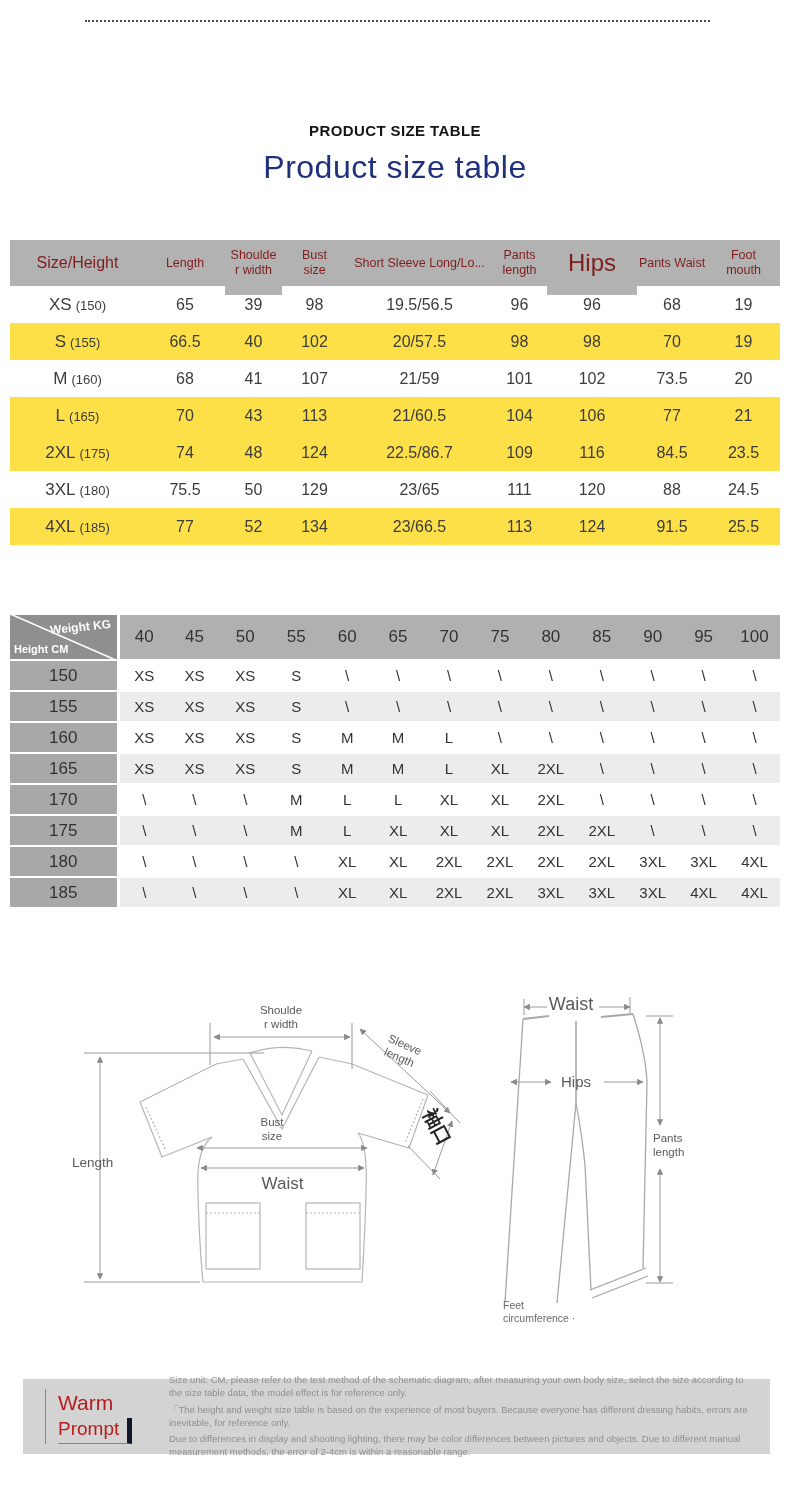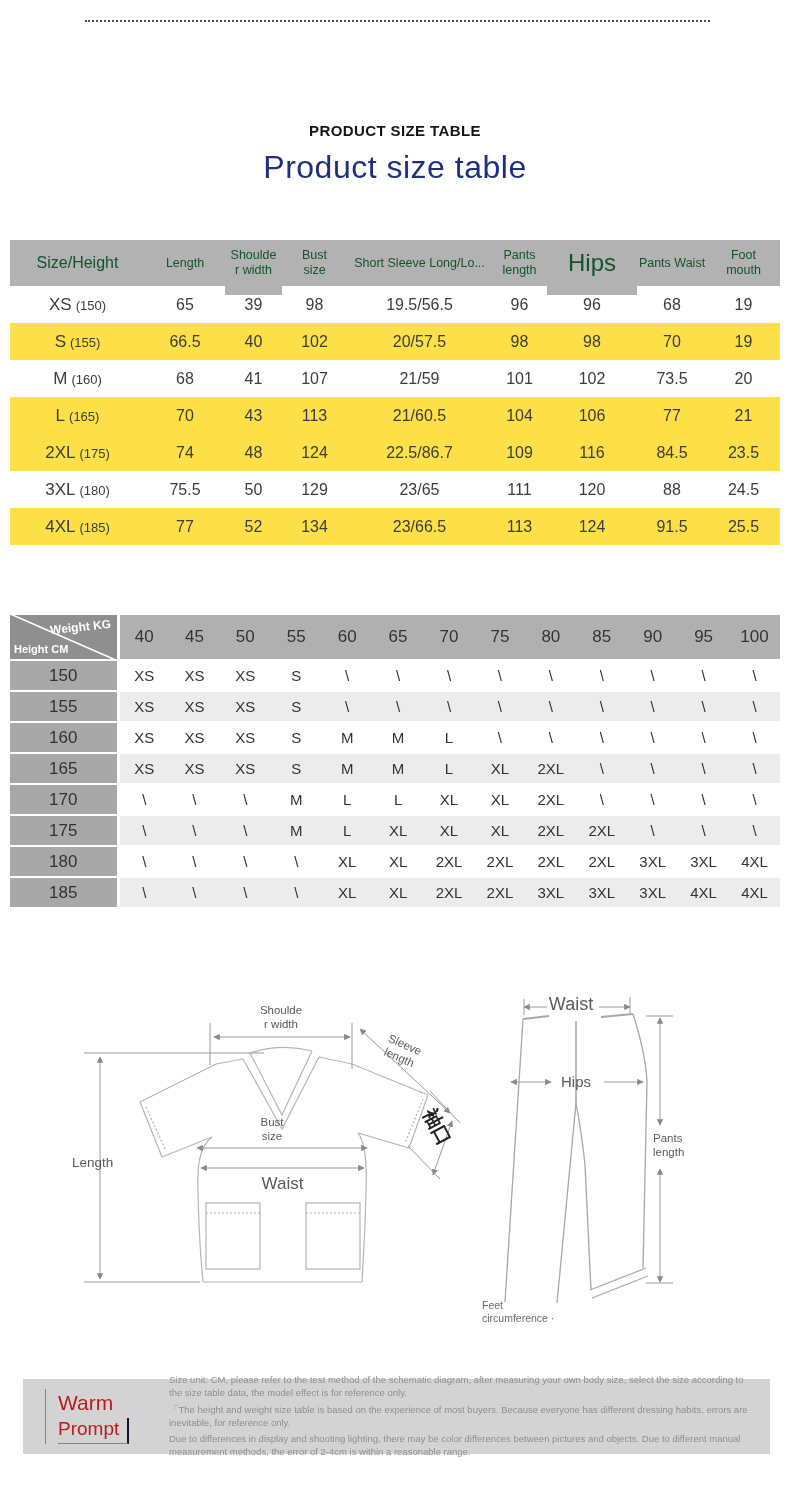--- a/index.html
+++ b/index.html
@@ -15,21 +15,21 @@
   
   .kicker{position:absolute;top:122px;left:0;width:100%;text-align:center;
     font-size:15px;font-weight:bold;color:#151515;letter-spacing:.4px}
   .title{position:absolute;top:149px;left:0;width:100%;text-align:center;
     font-size:32px;color:#20307d;font-weight:500;letter-spacing:.5px}
 
   
   table{border-collapse:collapse;table-layout:fixed}
   .size-table{position:absolute;left:10px;top:240px;width:770px}
   .size-table th{
-    background:#b2b2b2;height:46px;font-size:12.5px;font-weight:normal;color:#14532d;
+    background:#b2b2b2;height:46px;font-size:12.5px;font-weight:normal;color:#7f1d1d;
     white-space:pre-line;line-height:1.2;text-align:center;vertical-align:middle;padding:0}
   .size-table th.c0{font-size:16px}
   .size-table th.c6{font-size:24px}
   .size-table td{height:37px;text-align:center;font-size:16px;color:#3c3c3c;padding:0}
   .size-table tr.alt td{background:#fde047}
   .sz{font-size:17px}
   .ht{font-size:13px;margin-left:4px}
   .hdr-tab{position:absolute;top:286px;height:9px;background:#b2b2b2}
   .tab-shoulder{left:225px;width:57px}
   .tab-hips{left:547px;width:90px}
@@ -56,30 +56,30 @@
   .lab-shoulder{left:236px;top:18px;width:90px}
   .lab-sleeve{left:362px;top:52px;width:80px;transform:rotate(24deg)}
   .lab-cuff{left:418px;top:130px;font-size:19px;color:#222;font-weight:bold;
     transform:rotate(62deg);font-family:"DejaVu Sans",sans-serif}
   .lab-bust{left:242px;top:130px;width:60px}
   .lab-waist-top{left:240px;top:188px;width:85px;font-size:17px}
   .lab-length{left:72px;top:170px;width:60px;font-size:13.5px;text-align:left}
   .lab-pwaist{left:538px;top:8px;width:66px;font-size:18px}
   .lab-hips{left:552px;top:88px;width:48px;font-size:15px}
   .lab-plength{left:653px;top:146px;width:52px;text-align:left}
-  .lab-feet{left:482px;top:314px;width:95px;text-align:left;font-size:10.5px;color:#6a6a6a}
+  .lab-feet{left:503px;top:314px;width:95px;text-align:left;font-size:10.5px;color:#6a6a6a}
 
   
   .warm{position:absolute;left:23px;top:1379px;width:747px;height:75px;background:#d3d3d3;
     display:flex;align-items:center}
   .wp-label{margin-left:22px;flex:0 0 auto;width:98px;color:#b91c1c;
     border-left:1px solid #858585;padding:2px 0 0 12px}
   .wp-l1{font-size:21px;line-height:1.15}
   .wp-l2{font-size:19px;display:inline-block;border-bottom:1px solid #858585;
-    border-right:2px solid #0f172a;padding:0 8px 3px 0;margin-top:2px}
+    border-right:5px solid #0f172a;padding:0 8px 3px 0;margin-top:2px}
   .notes{margin-left:26px;margin-right:16px;color:#8f8f8f;font-size:9.5px;line-height:1.35}
   .notes p{margin:4px 0}
 </style>
 </head>
 <body>
 
 <div class="dotted" data-interactable="false"></div>
 
 <div class="kicker" data-interactable="false">PRODUCT SIZE TABLE</div>
 <div class="title" data-interactable="false">Product size table</div>

